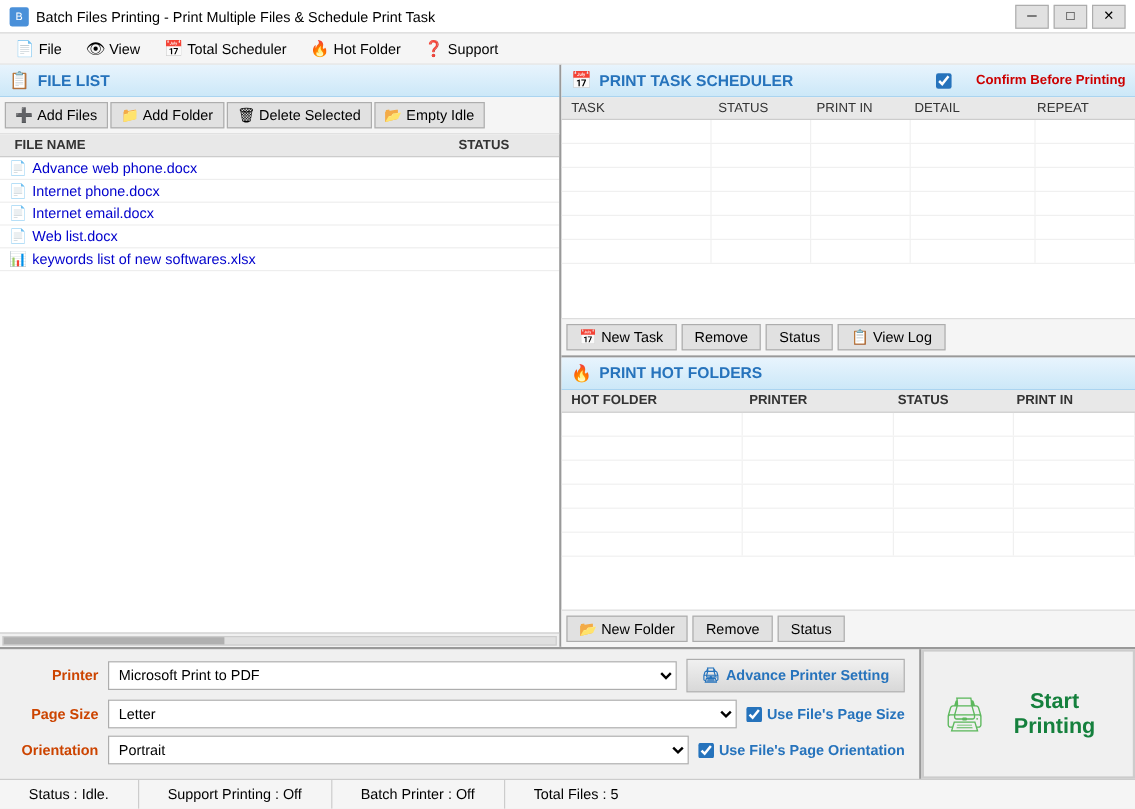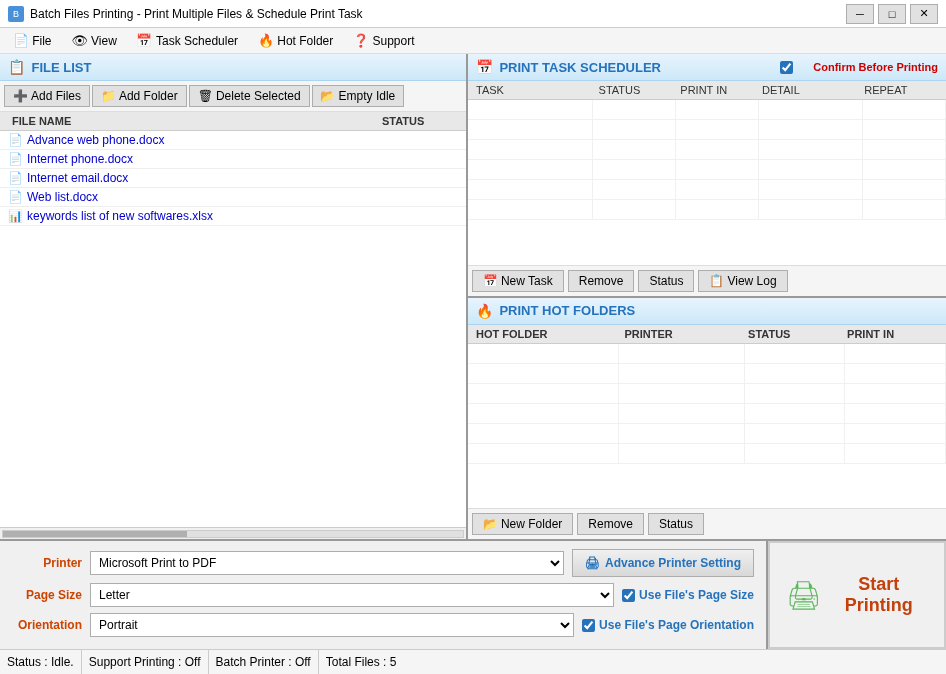--- a/index.html
+++ b/index.html
@@ -76,25 +76,25 @@
     .control-label { font-size: 12px; font-weight: bold; color: #cc4400; width: 70px; text-align: right; }
     .control-select { flex: 1; height: 24px; border: 1px solid #adadad; background: #fff; padding: 2px 4px; font-size: 12px; }
     .checkbox-label { display: flex; align-items: center; gap: 4px; color: #2673bc; font-size: 12px; font-weight: bold; }
     .checkbox-label input { accent-color: #2673bc; }
 
     .advance-btn { display: flex; align-items: center; gap: 5px; padding: 4px 12px; background: linear-gradient(to bottom, #f0f0f0, #d8d8d8); border: 1px solid #adadad; cursor: pointer; font-size: 12px; font-weight: bold; color: #2673bc; height: 28px; }
 
     .bottom-right { width: 180px; display: flex; align-items: center; justify-content: center; background: #e8e8e8; border-left: 2px solid #999; }
     .start-print-btn { display: flex; align-items: center; gap: 8px; padding: 12px 16px; background: #f0f0f0; border: 2px solid #ccc; cursor: pointer; width: 100%; height: 100%; justify-content: center; }
     .start-print-icon { font-size: 28px; color: #5cb85c; }
-    .start-print-text { font-size: 18px; font-weight: bold; color: #c2410c; }
+    .start-print-text { font-size: 18px; font-weight: bold; color: #15803d; }
 
     
     .status-bar { height: 25px; background: #f5f5f5; border-top: 1px solid #ccc; display: flex; align-items: center; }
-    .status-item { padding: 0 7px; border-right: 1px solid #ccc; font-size: 12px; height: 100%; display: flex; align-items: center; }
+    .status-item { padding: 0 24px; border-right: 1px solid #ccc; font-size: 12px; height: 100%; display: flex; align-items: center; }
     .status-item:last-child { border-right: none; }
 
     .col-header-cell { padding: 0 4px; }
     .section-body-wrap { flex: 1; overflow: hidden; display: flex; flex-direction: column; }
   </style>
 </head>
 <body>
 
 <div class="title-bar">
   <div class="title-bar-left">
@@ -112,21 +112,21 @@
   <div class="menu-item">
     <span class="menu-icon">📄</span>
     <span>File</span>
   </div>
   <div class="menu-item">
     <span class="menu-icon">👁</span>
     <span>View</span>
   </div>
   <div class="menu-item">
     <span class="menu-icon">📅</span>
-    <span>Task Scheduler</span>
+    <span>Total Scheduler</span>
   </div>
   <div class="menu-item">
     <span class="menu-icon">🔥</span>
     <span>Hot Folder</span>
   </div>
   <div class="menu-item">
     <span class="menu-icon">❓</span>
     <span>Support</span>
   </div>
 </div>

